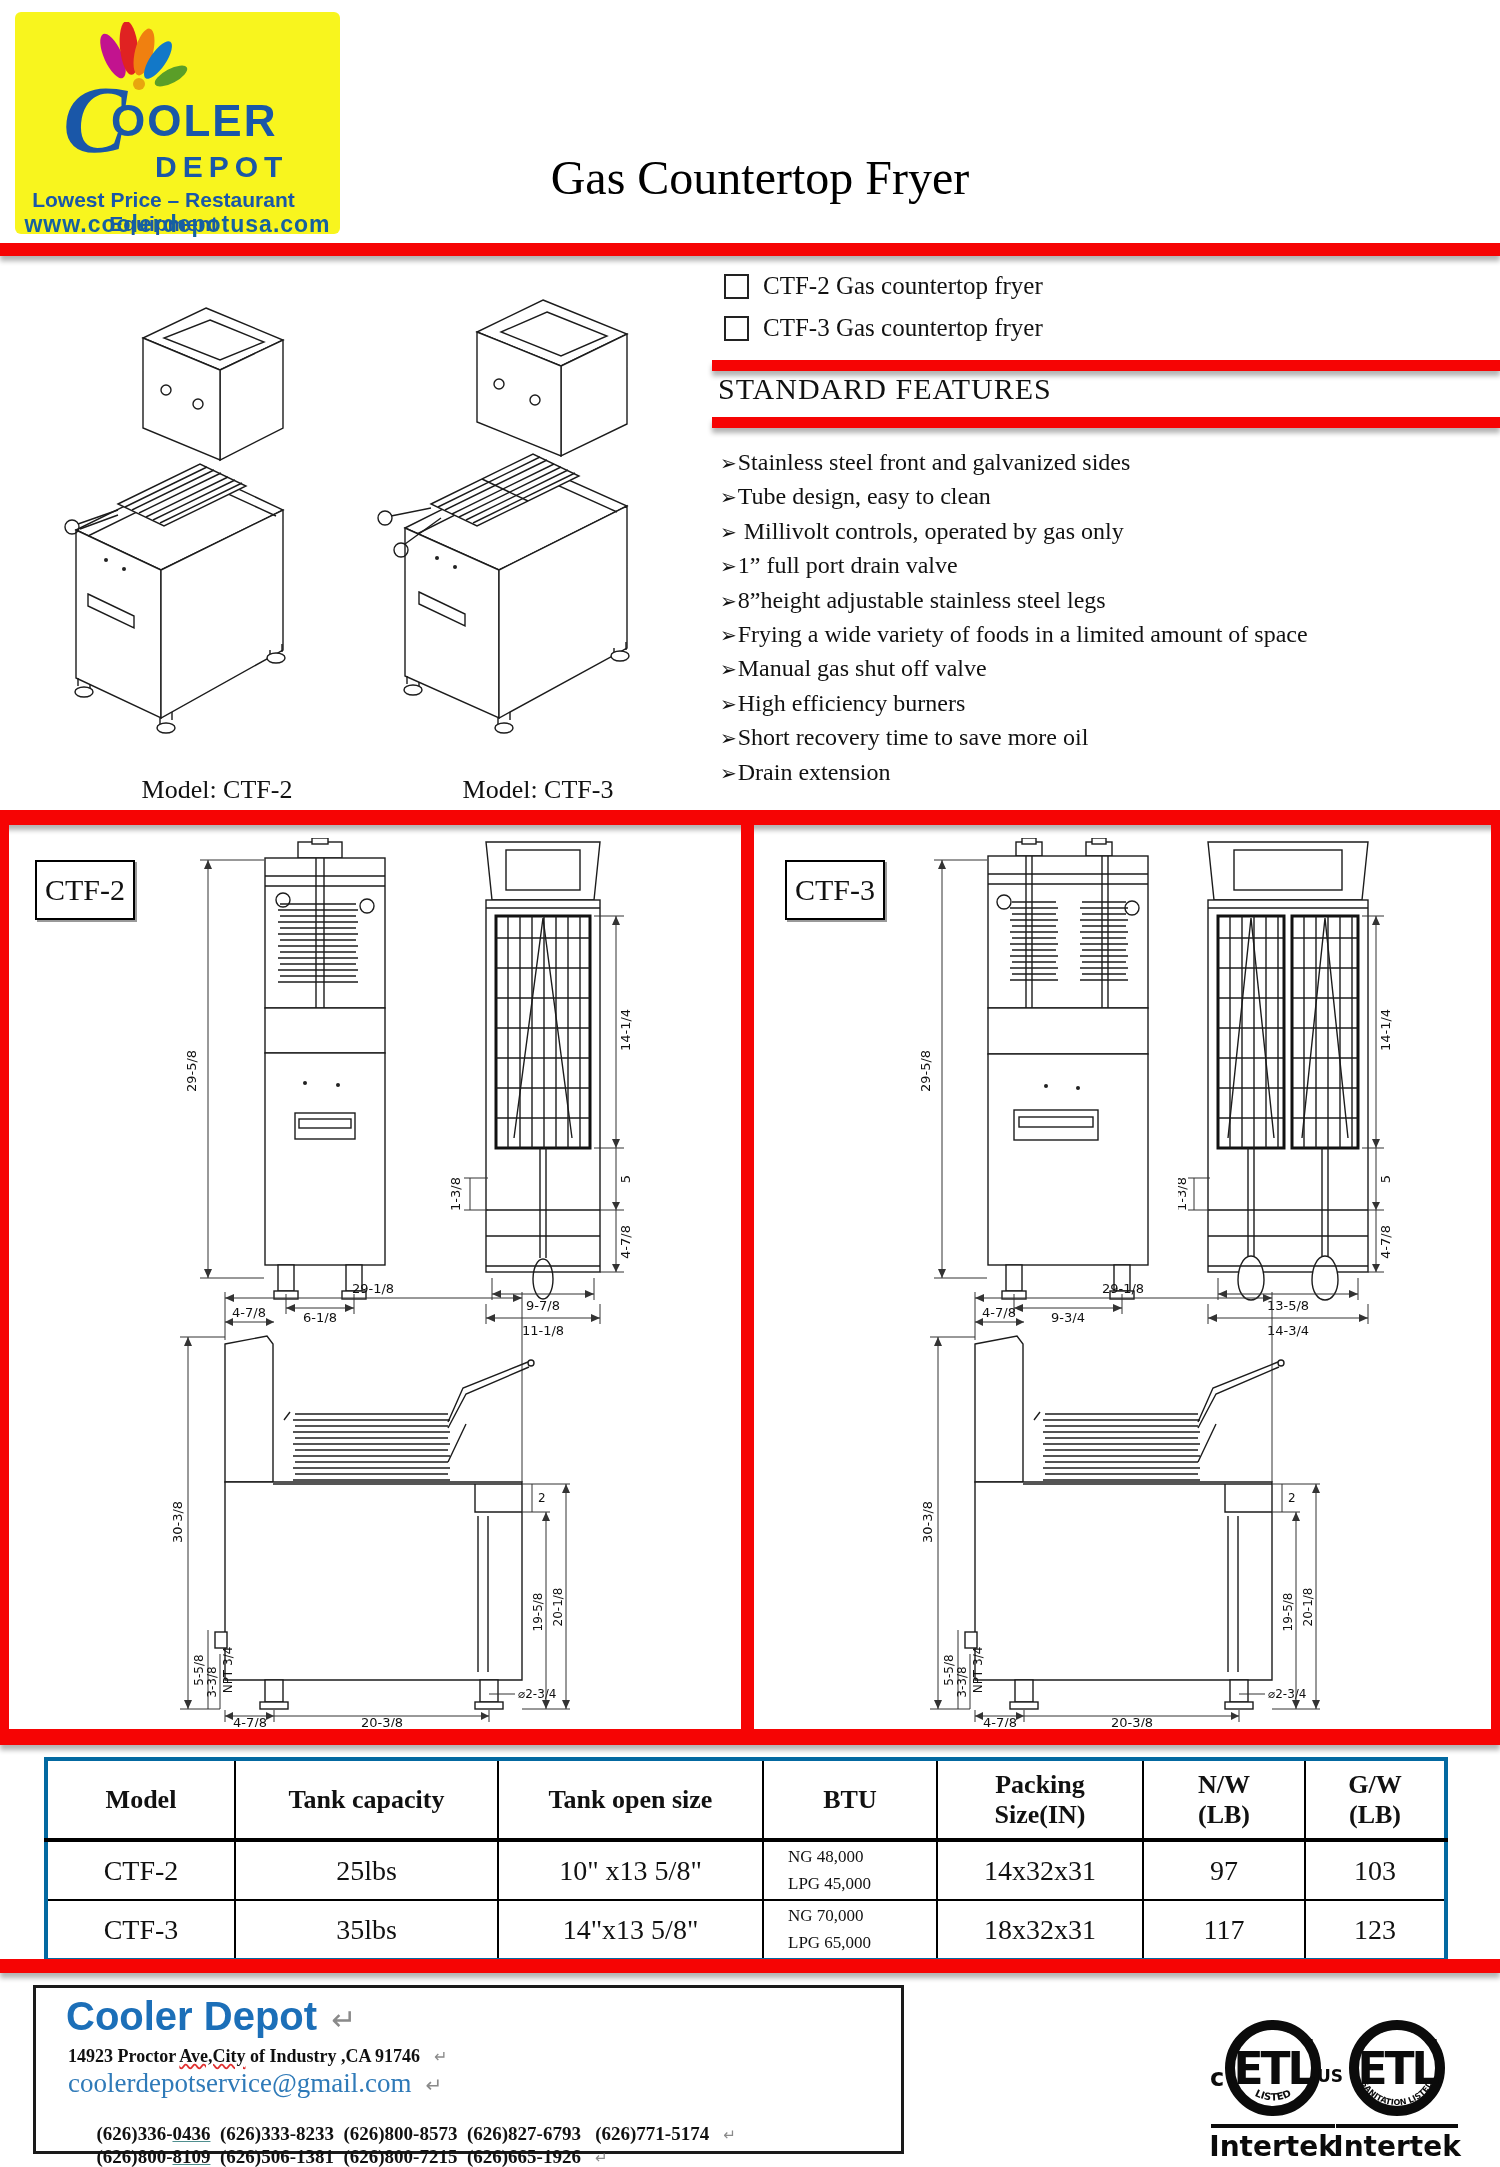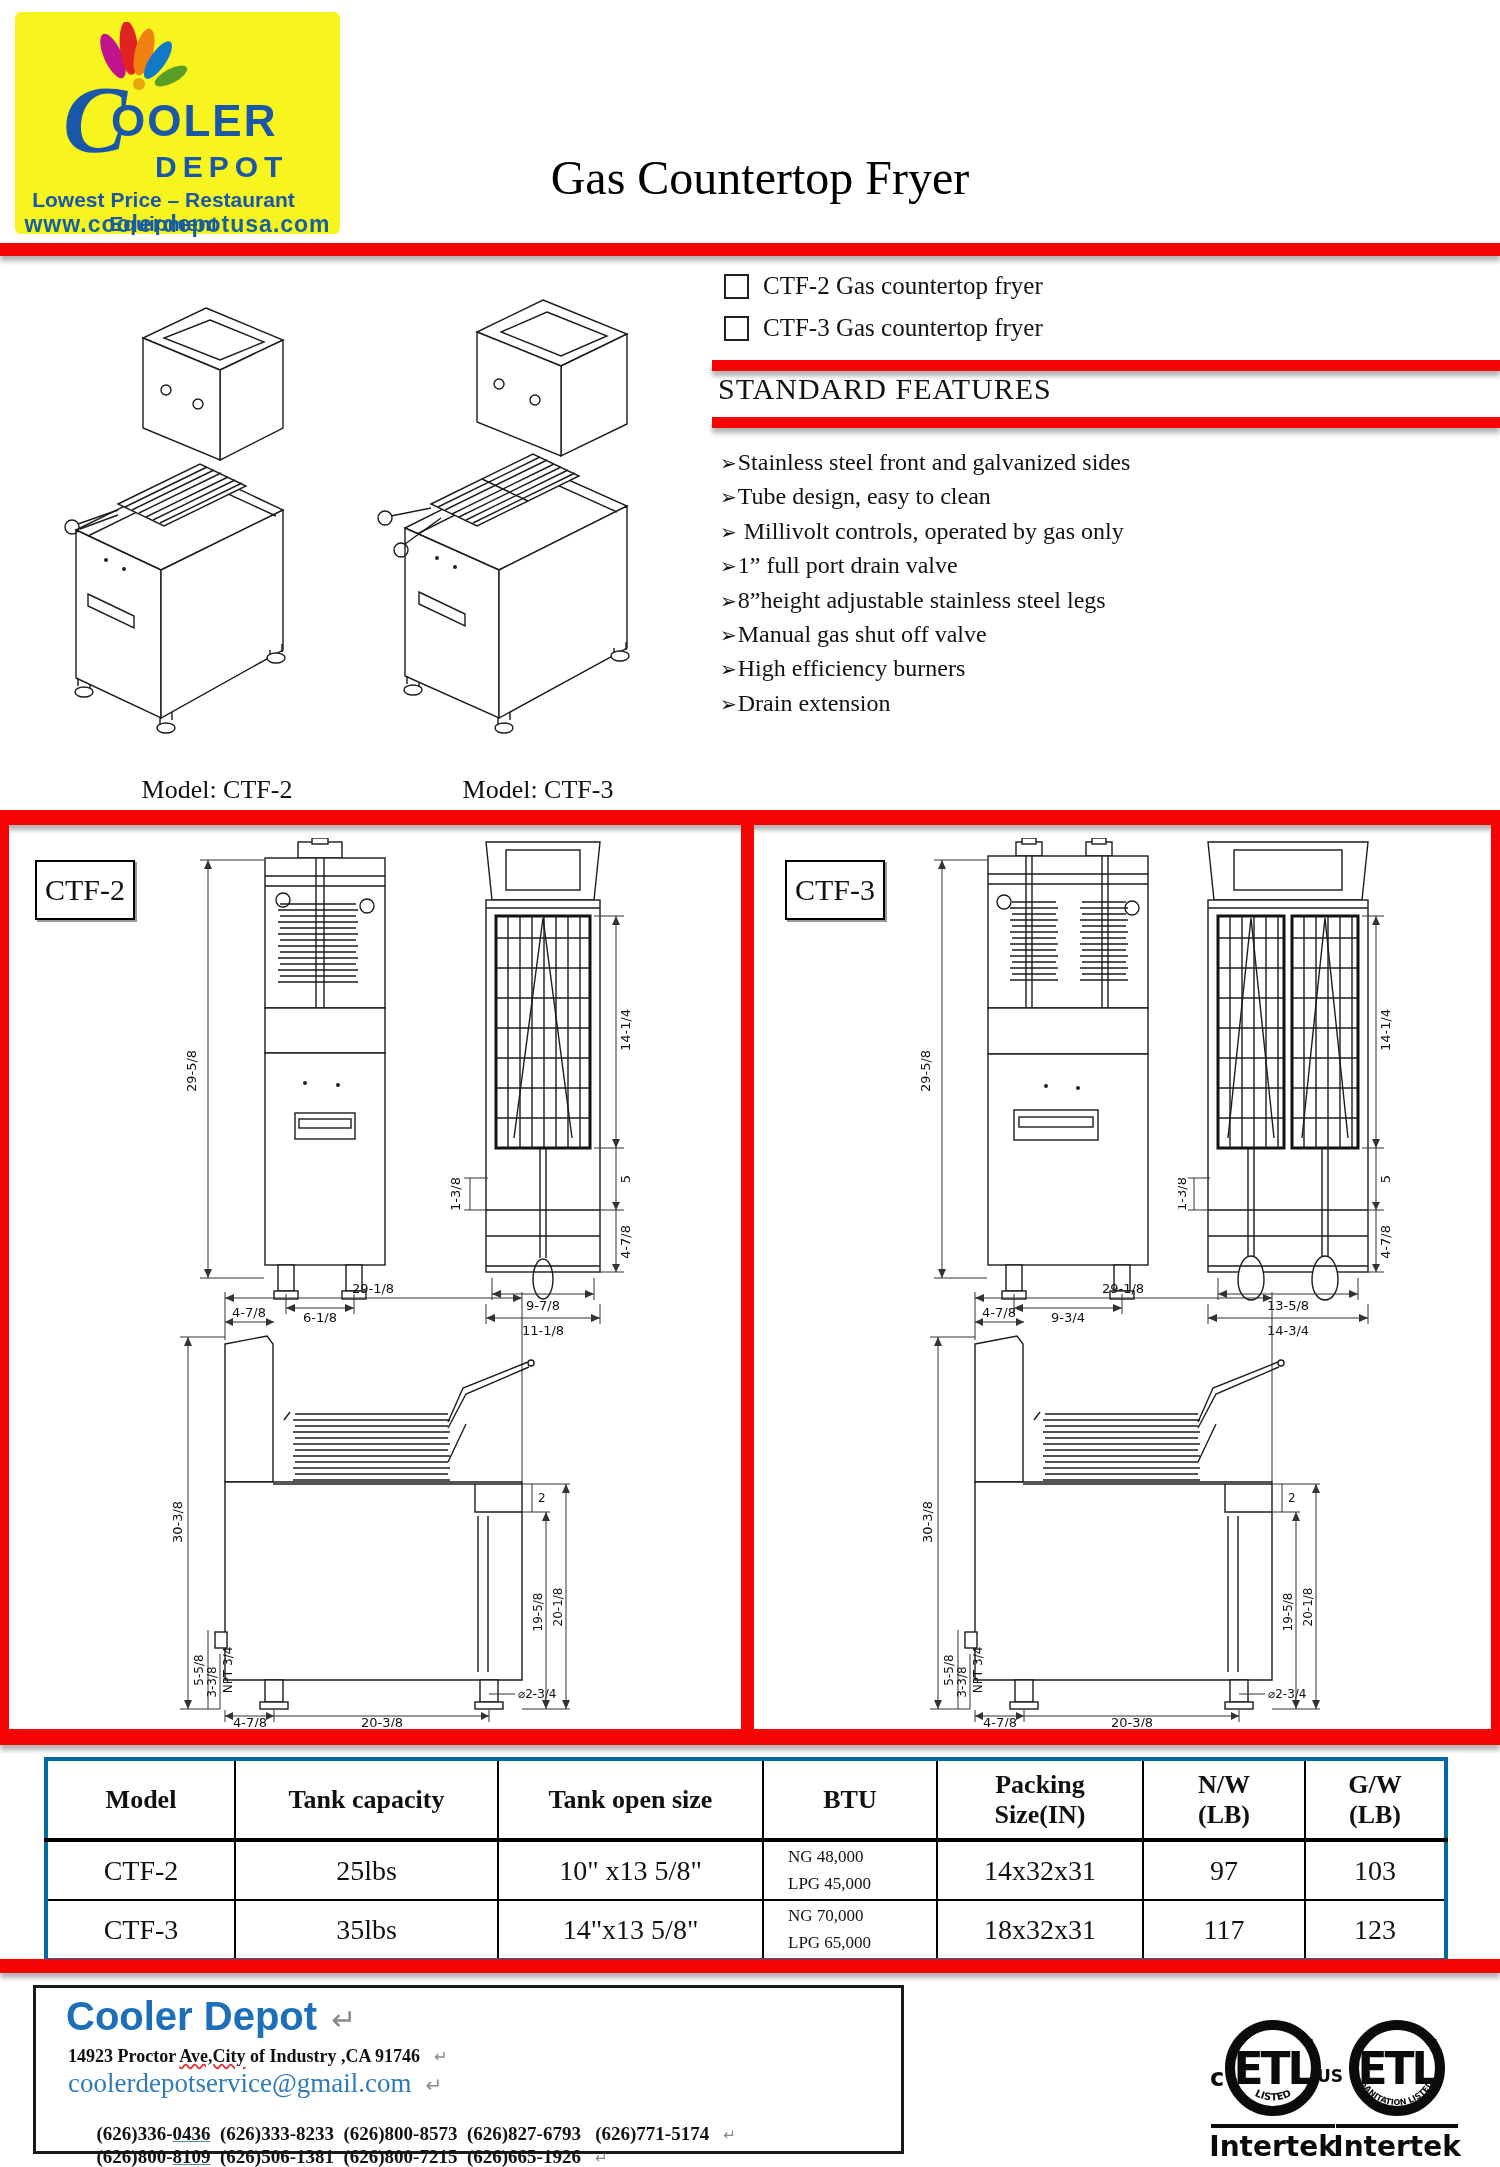--- a/index.html
+++ b/index.html
@@ -154,22 +154,24 @@
   <div class="rule" style="left:712px;top:360px;width:788px;height:11px"></div>
   <div class="sf-head">STANDARD FEATURES</div>
   <div class="rule" style="left:712px;top:417px;width:788px;height:11px"></div>
 
   <div class="feat-list">
     <div class="feat"><span class="b">➢</span><span>Stainless steel front and galvanized sides</span></div>
     <div class="feat"><span class="b">➢</span><span>Tube design, easy to clean</span></div>
     <div class="feat"><span class="b">➢</span><span> Millivolt controls, operated by gas only</span></div>
     <div class="feat"><span class="b">➢</span><span>1” full port drain valve</span></div>
     <div class="feat"><span class="b">➢</span><span>8”height adjustable stainless steel legs</span></div>
+    <div class="feat"><span class="b">➢</span><span>Frying a wide variety of foods in a limited amount of space</span></div>
     <div class="feat"><span class="b">➢</span><span>Manual gas shut off valve</span></div>
     <div class="feat"><span class="b">➢</span><span>High efficiency burners</span></div>
+    <div class="feat"><span class="b">➢</span><span>Short recovery time to save more oil</span></div>
     <div class="feat"><span class="b">➢</span><span>Drain extension</span></div>
   </div>
 
   <div class="rule" style="left:0;top:810px;width:1500px;height:15px"></div>
   <div class="rule" style="left:0;top:1729px;width:1500px;height:16px"></div>
   <div class="vrule" style="left:0;top:810px;width:9px;height:935px"></div>
   <div class="vrule" style="left:741px;top:810px;width:13px;height:935px"></div>
   <div class="vrule" style="left:1491px;top:810px;width:9px;height:935px"></div>
 
   <div class="tech-label" style="left:35px;top:860px">CTF-2</div>

